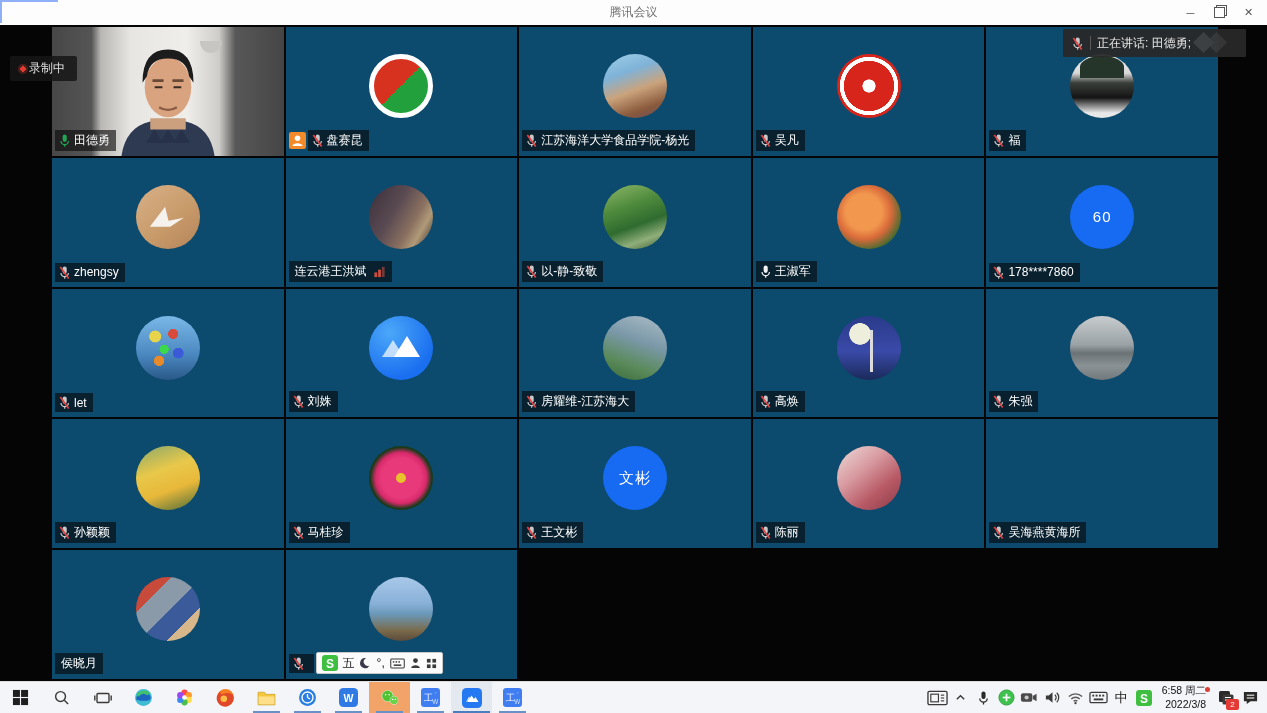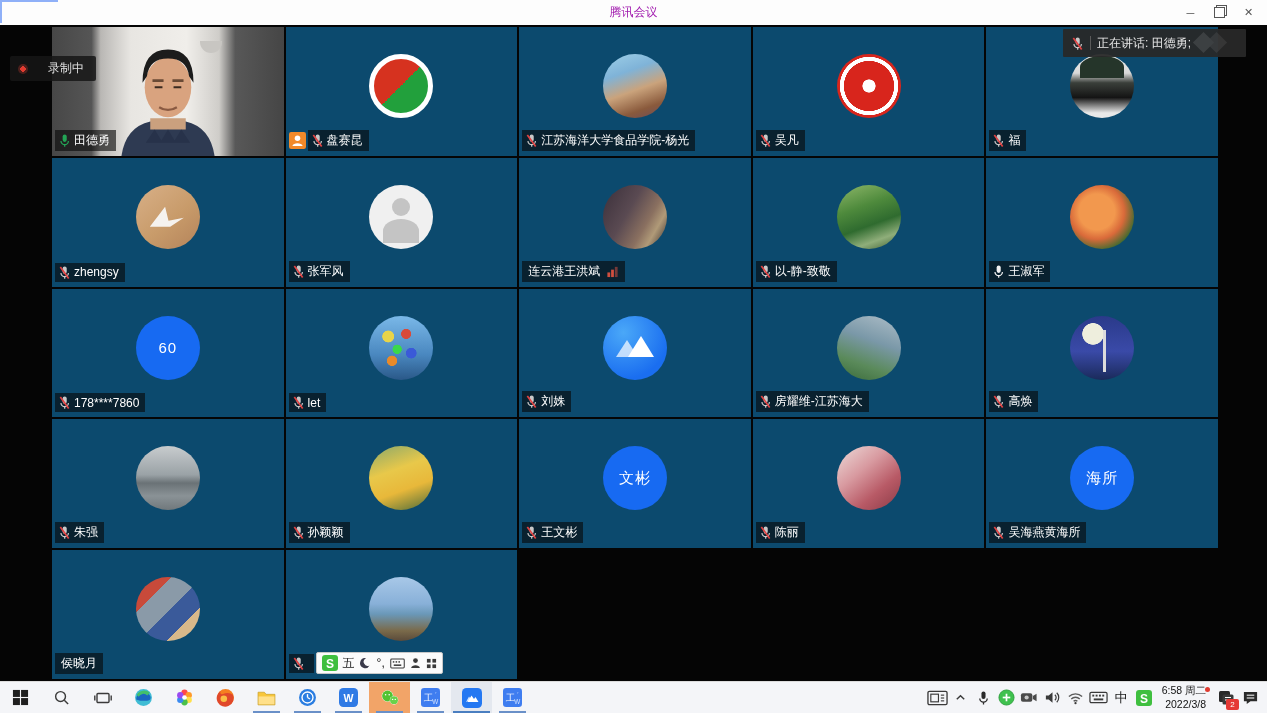--- a/index.html
+++ b/index.html
@@ -1,21 +1,21 @@
 <!DOCTYPE html>
 <html style="--speaking-green: #23a455; --record-red: #e03b30; --highlight-orange: #f2a468;"><head>
 <meta charset="utf-8">
 <style>
   html,body{margin:0;padding:0;}
   body{width:1267px;height:713px;position:relative;overflow:hidden;background:#000;
        font-family:"Liberation Sans","DejaVu Sans",sans-serif;-webkit-font-smoothing:antialiased;}
   
   .titlebar{position:absolute;top:0;left:0;width:1267px;height:25px;background:#fdfdfd;z-index:30;}
   .tb-accent{position:absolute;top:0;left:0;width:58px;height:23px;border-top:2px solid #8fb0f8;border-left:2px solid #8fb0f8;box-sizing:border-box;}
-  .tb-title{position:absolute;left:0;right:0;top:0;height:25px;line-height:25px;text-align:center;font-size:12px;color:#a21caf;}
+  .tb-title{position:absolute;left:0;right:0;top:0;height:25px;line-height:25px;text-align:center;font-size:12px;color:#737373;}
   .win-controls{position:absolute;right:4px;top:0;height:25px;display:flex;align-items:center;}
   .win-btn{width:29px;height:25px;display:flex;align-items:center;justify-content:center;color:#555;font-size:11px;cursor:default;}
   .win-restore{width:9px;height:9px;border:1px solid #555;box-shadow:2px -2px 0 -1px #fdfdfd,2px -2px 0 0 #555;}
   
   .stage{position:absolute;top:25px;left:0;width:1267px;height:656px;background:#050505;}
   .grid{position:absolute;left:52px;top:2px;width:1166px;height:652px;display:grid;
         grid-template-columns:repeat(5,1fr);grid-template-rows:repeat(5,1fr);gap:2px;}
   .tile{position:relative;background:#0c4a6e;overflow:hidden;}
   .tile.speaking{box-shadow:inset 0 0 0 2px var(--speaking-green);}
   .avatar{position:absolute;left:50%;top:27px;transform:translateX(-50%);width:64px;height:64px;border-radius:50%;overflow:hidden;
@@ -71,21 +71,21 @@
       radial-gradient(circle at 38% 56%,#fff 0 6%,transparent 7%),
       radial-gradient(circle at 60% 68%,#f8eee8 0 6%,transparent 7%),
       radial-gradient(circle at 24% 74%,#fff 0 5%,transparent 6%),
       linear-gradient(180deg,#b8b8a8 0%,#8a8a78 60%,#6a6a5a 100%);}
   .av-lake-view{background:linear-gradient(180deg,#a8c8e8 0%,#88b0d8 42%,#6a98b8 58%,#7a6a4a 84%,#5a4a3a 100%);}
   
   .video-feed{position:absolute;inset:0;background:linear-gradient(90deg,#474747 0%,#555 17%,#b9b7b4 21%,#e8e6e2 34%,#f0eeea 58%,#cfcdc9 72%,#585858 79%,#454545 100%);}
   .video-feed svg{position:absolute;left:50%;bottom:0;transform:translateX(-50%);}
   .lamp{position:absolute;right:62px;top:14px;width:22px;height:12px;border-radius:0 0 12px 12px;background:#c8c6c2;}
   
-  .recording{position:absolute;left:10px;top:31px;display:flex;align-items:center;gap:20px;background:rgba(22,22,22,.85);
+  .recording{position:absolute;left:10px;top:31px;display:flex;align-items:center;gap:1px;background:rgba(22,22,22,.85);
              padding:4px 12px 4px 8px;border-radius:2px;color:#e0e0e0;font-size:12px;z-index:20;}
   .rec-dot{width:10px;height:10px;border-radius:50%;background:radial-gradient(circle,var(--record-red) 0 40%,rgba(224,60,48,.28) 41% 100%);}
   .speak-toast{position:absolute;right:21px;top:4px;width:183px;height:28px;background:rgba(40,40,40,.95);
                display:flex;align-items:center;gap:6px;padding:0 8px;box-sizing:border-box;color:#e8e8e8;font-size:12px;z-index:25;border-radius:1px;}
   .toast-div{width:1px;height:14px;background:#5a5a5a;}
   .toast-mark{position:absolute;right:8px;top:3px;width:46px;height:22px;opacity:.10;}
   .toast-mark i{position:absolute;width:15px;height:15px;background:#fff;transform:rotate(45deg);}
   .toast-mark i:nth-child(1){left:4px;top:3px;}
   .toast-mark i:nth-child(2){left:17px;top:3px;opacity:.7;}
   
@@ -234,36 +234,20 @@
                 <path d="M3.2 8.5a4 4 0 0 0 8 0" fill="none" stroke="#c8c8c8" stroke-width="1.3"></path>
                 <line x1="7.2" y1="12.5" x2="7.2" y2="14.6" stroke="#c8c8c8" stroke-width="1.3"></line>
                 <line x1="2.5" y1="2" x2="11.5" y2="14.5" stroke="#e04343" stroke-width="1.8"></line>
               </svg>
             </span>
             <span>zhengsy</span>
           </span>
         </div>
       </div>
       <div class="tile">
-        <div class="avatar av-default-person"></div>
-        <div class="label-row">
-          <span class="name-pill">
-            <span style="display: flex;">
-              <svg width="13" height="15" viewBox="0 0 14 16">
-                <rect x="5" y="1.5" width="4.4" height="8" rx="2.2" fill="#c8c8c8"></rect>
-                <path d="M3.2 8.5a4 4 0 0 0 8 0" fill="none" stroke="#c8c8c8" stroke-width="1.3"></path>
-                <line x1="7.2" y1="12.5" x2="7.2" y2="14.6" stroke="#c8c8c8" stroke-width="1.3"></line>
-                <line x1="2.5" y1="2" x2="11.5" y2="14.5" stroke="#e04343" stroke-width="1.8"></line>
-              </svg>
-            </span>
-            <span>张军风</span>
-          </span>
-        </div>
-      </div>
-      <div class="tile">
         <div class="avatar av-family-photo"></div>
         <div class="label-row">
           <span class="name-pill no-icon">
             <span>连云港王洪斌</span>
             <span style="display: flex; margin-left: 3px;">
               <svg width="13" height="13" viewBox="0 0 14 14">
                 <rect x="1.5" y="8" width="3" height="5" fill="#cf4f3f"></rect>
                 <rect x="5.5" y="5" width="3" height="8" fill="#cf4f3f"></rect>
                 <rect x="9.5" y="2" width="3" height="11" fill="#cf4f3f" opacity=".55"></rect>
               </svg>
@@ -408,20 +392,36 @@
                 <path d="M3.2 8.5a4 4 0 0 0 8 0" fill="none" stroke="#c8c8c8" stroke-width="1.3"></path>
                 <line x1="7.2" y1="12.5" x2="7.2" y2="14.6" stroke="#c8c8c8" stroke-width="1.3"></line>
                 <line x1="2.5" y1="2" x2="11.5" y2="14.5" stroke="#e04343" stroke-width="1.8"></line>
               </svg>
             </span>
             <span>孙颖颖</span>
           </span>
         </div>
       </div>
       <div class="tile">
+        <div class="avatar av-pink-flower"></div>
+        <div class="label-row">
+          <span class="name-pill">
+            <span style="display: flex;">
+              <svg width="13" height="15" viewBox="0 0 14 16">
+                <rect x="5" y="1.5" width="4.4" height="8" rx="2.2" fill="#c8c8c8"></rect>
+                <path d="M3.2 8.5a4 4 0 0 0 8 0" fill="none" stroke="#c8c8c8" stroke-width="1.3"></path>
+                <line x1="7.2" y1="12.5" x2="7.2" y2="14.6" stroke="#c8c8c8" stroke-width="1.3"></line>
+                <line x1="2.5" y1="2" x2="11.5" y2="14.5" stroke="#e04343" stroke-width="1.8"></line>
+              </svg>
+            </span>
+            <span>马桂珍</span>
+          </span>
+        </div>
+      </div>
+      <div class="tile">
         <div class="avatar text-av" style="background: rgb(23, 106, 242);">文彬</div>
         <div class="label-row">
           <span class="name-pill">
             <span style="display: flex;">
               <svg width="13" height="15" viewBox="0 0 14 16">
                 <rect x="5" y="1.5" width="4.4" height="8" rx="2.2" fill="#c8c8c8"></rect>
                 <path d="M3.2 8.5a4 4 0 0 0 8 0" fill="none" stroke="#c8c8c8" stroke-width="1.3"></path>
                 <line x1="7.2" y1="12.5" x2="7.2" y2="14.6" stroke="#c8c8c8" stroke-width="1.3"></line>
                 <line x1="2.5" y1="2" x2="11.5" y2="14.5" stroke="#e04343" stroke-width="1.8"></line>
               </svg>
@@ -440,21 +440,20 @@
                 <path d="M3.2 8.5a4 4 0 0 0 8 0" fill="none" stroke="#c8c8c8" stroke-width="1.3"></path>
                 <line x1="7.2" y1="12.5" x2="7.2" y2="14.6" stroke="#c8c8c8" stroke-width="1.3"></line>
                 <line x1="2.5" y1="2" x2="11.5" y2="14.5" stroke="#e04343" stroke-width="1.8"></line>
               </svg>
             </span>
             <span>陈丽</span>
           </span>
         </div>
       </div>
       <div class="tile">
-        <div class="avatar text-av" style="background: rgb(23, 106, 242);">海所</div>
         <div class="label-row">
           <span class="name-pill">
             <span style="display: flex;">
               <svg width="13" height="15" viewBox="0 0 14 16">
                 <rect x="5" y="1.5" width="4.4" height="8" rx="2.2" fill="#c8c8c8"></rect>
                 <path d="M3.2 8.5a4 4 0 0 0 8 0" fill="none" stroke="#c8c8c8" stroke-width="1.3"></path>
                 <line x1="7.2" y1="12.5" x2="7.2" y2="14.6" stroke="#c8c8c8" stroke-width="1.3"></line>
                 <line x1="2.5" y1="2" x2="11.5" y2="14.5" stroke="#e04343" stroke-width="1.8"></line>
               </svg>
             </span>

